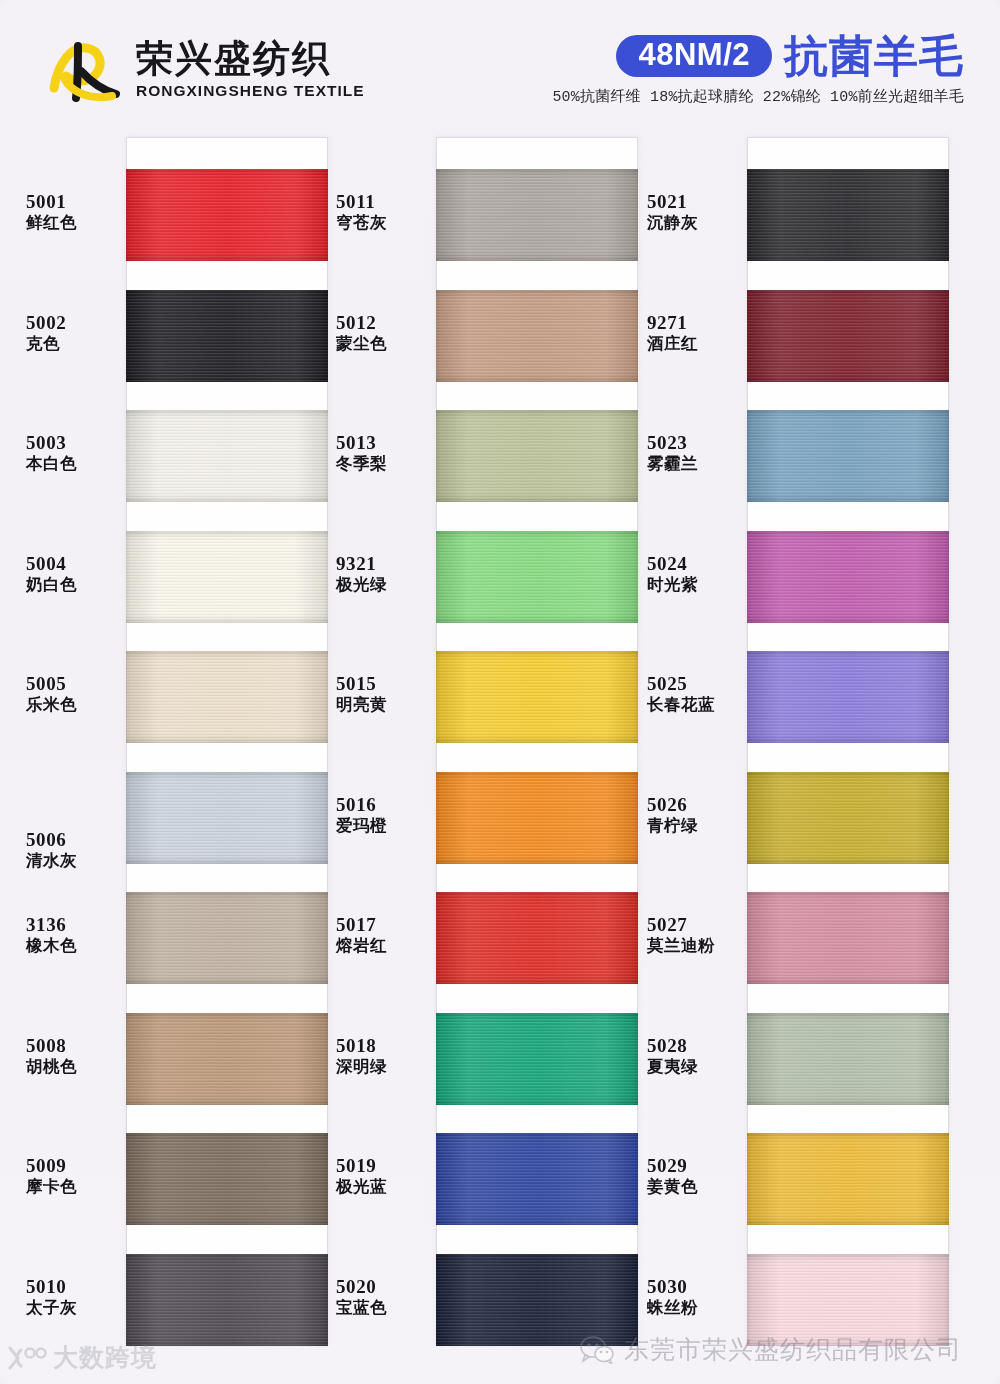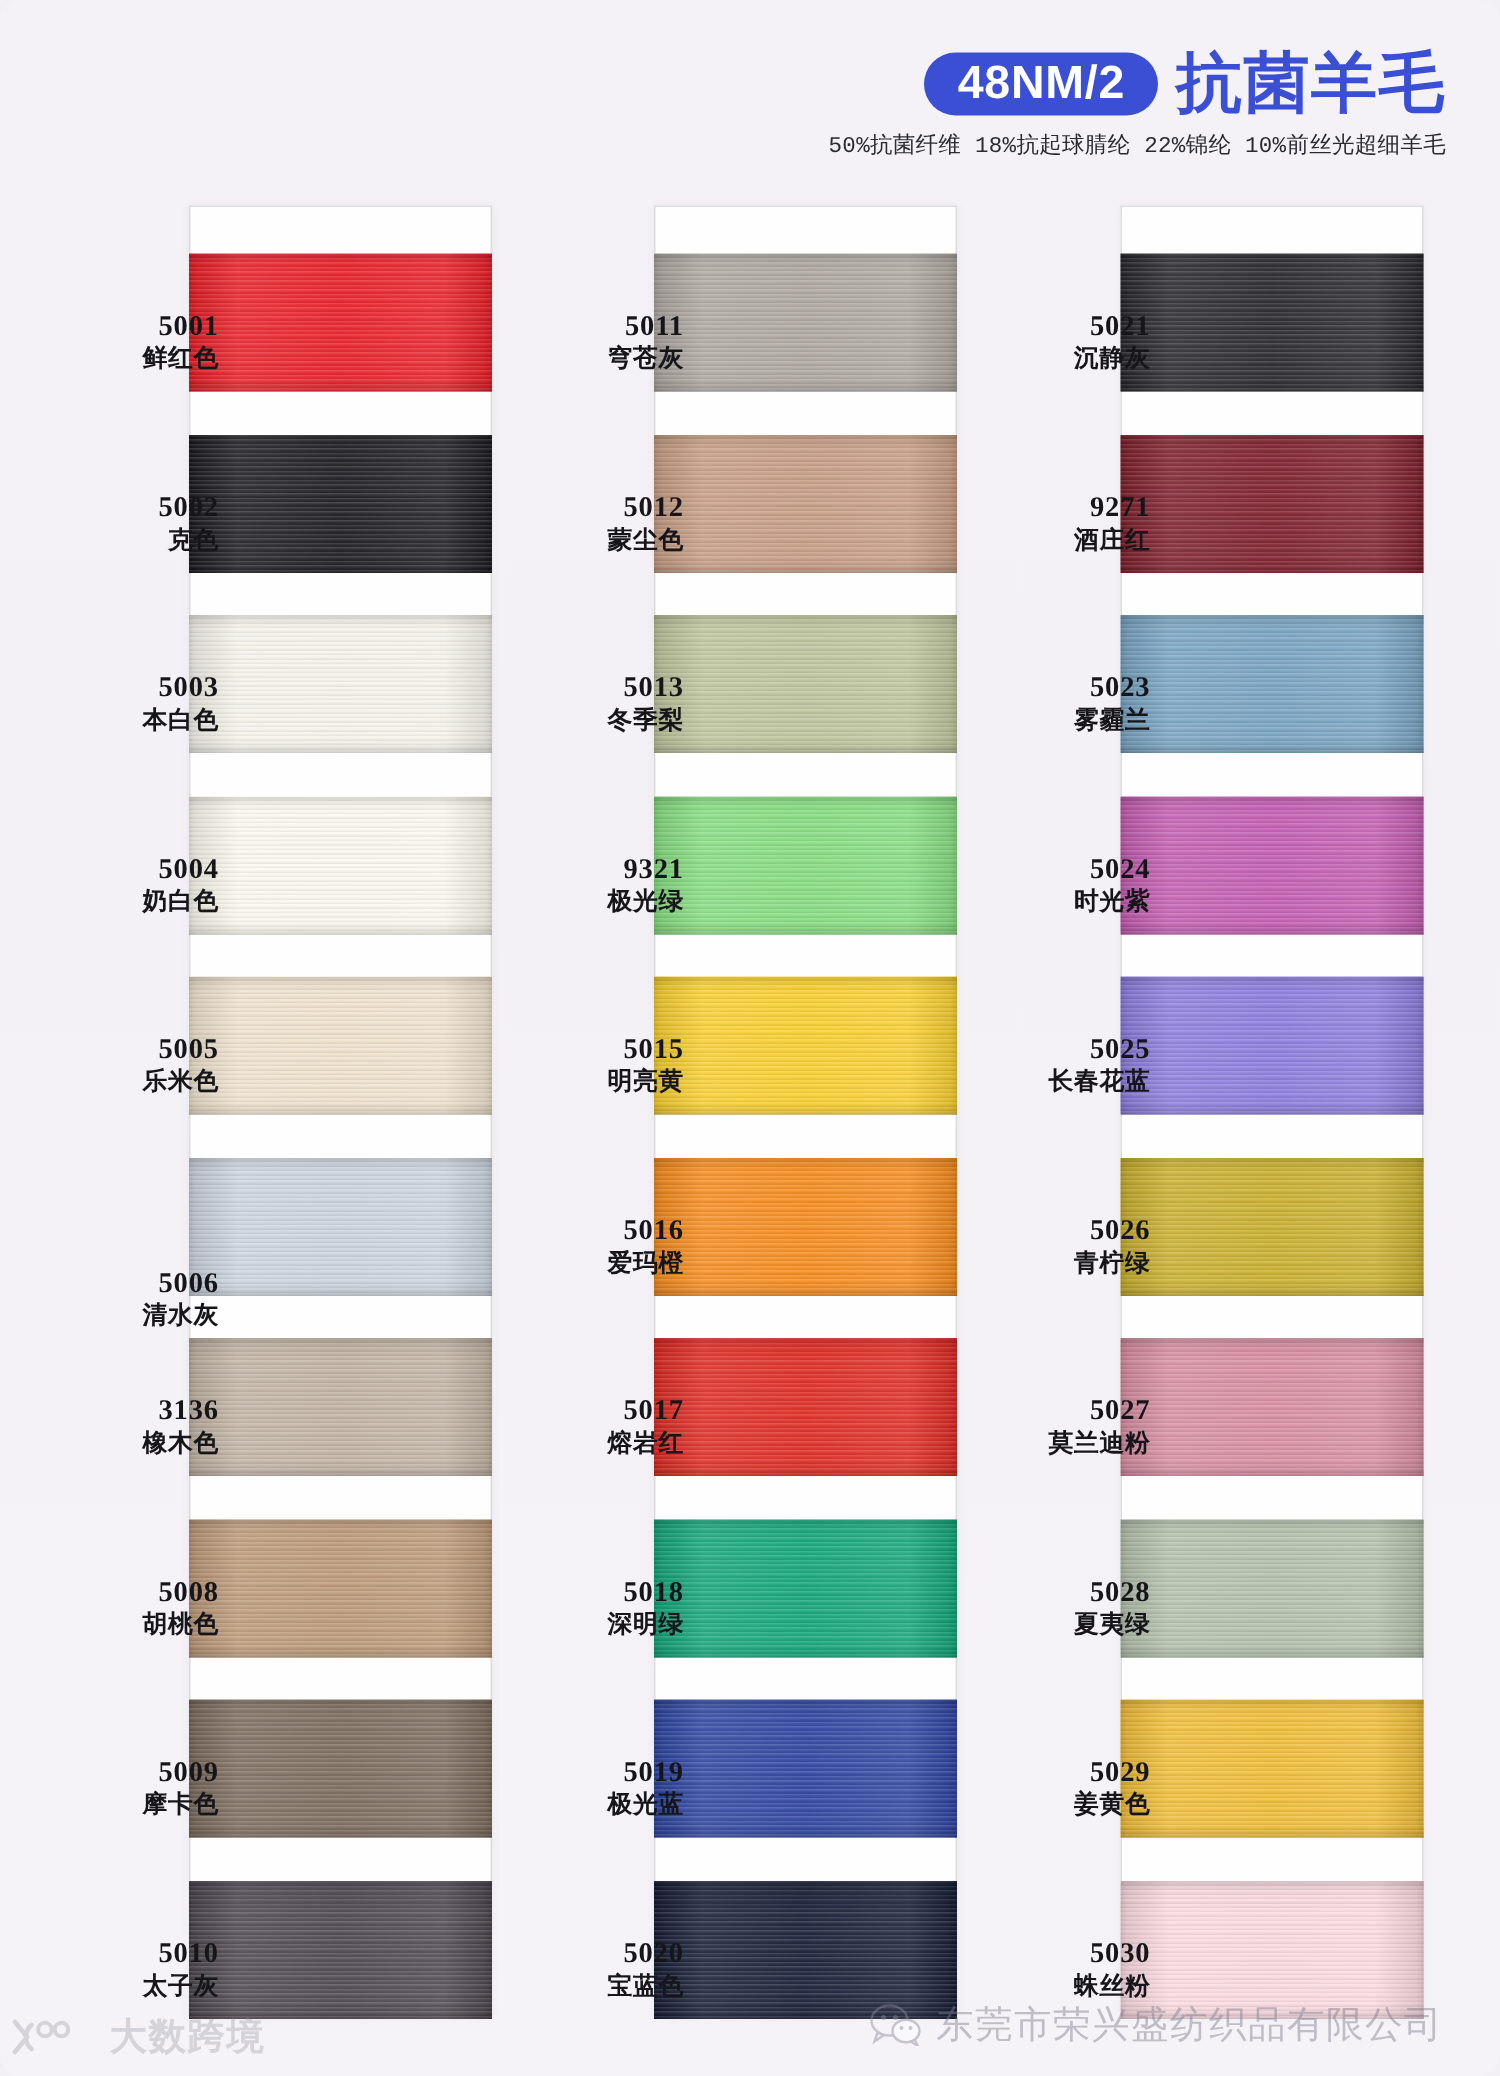--- a/index.html
+++ b/index.html
@@ -105,23 +105,22 @@
       rgba(0,0,0,0.10) 0%,
       rgba(255,255,255,0.10) 16%,
       rgba(255,255,255,0.05) 50%,
       rgba(255,255,255,0.10) 84%,
       rgba(0,0,0,0.10) 100%);
     pointer-events: none;
   }
 
   
   .label {
-    position: absolute; width: 120px; text-align: right;
+    position: absolute; width: 120px; text-align: left;
     color: #16161a;
-    margin-top: 16px;
   }
   .lbl-left  { left: -4px;  }
   .label .code {
     font-size: 19px; font-weight: 700; letter-spacing: 0.6px;
     font-family: "Liberation Serif", "DejaVu Serif", serif;
     line-height: 1.12;
   }
   .label .name {
     font-size: 16.5px; font-weight: 700; margin-top: 2px;
     letter-spacing: 0.5px;
@@ -136,37 +135,49 @@
     opacity: 0.45;
   }
   #wechat-icon { width: 34px; height: 28px; display: block; }
   #footer-company-name {
     font-size: 25px; font-weight: 400; color: #7e7c8c;
     letter-spacing: 1px;
     font-family: "DejaVu Sans", "Liberation Sans", sans-serif;
   }
   #watermark {
     position: absolute; left: 8px; bottom: 10px;
-    display: flex; align-items: center; gap: 21px;
+    display: flex; align-items: center; gap: 1px;
     opacity: 0.30;
   }
   #watermark-mark { width: 44px; height: 26px; display: block; }
   #watermark-text {
     font-size: 25px; font-weight: 700; color: #8c8a99;
     letter-spacing: 1px;
     font-family: "DejaVu Sans", "Liberation Sans", sans-serif;
   }
 </style>
 </head>
 <body>
 
 <div id="page">
 
   <div id="header">
 
+    <div id="brand">
+      <svg id="brand-mark" viewBox="0 0 74 66">
+        <path d="M6 50 C10 24 24 8 38 10 C52 12 56 26 48 36 C41 45 26 45 18 38" fill="none" stroke="#F5D118" stroke-width="9" stroke-linecap="round"></path>
+        <path d="M30 8 C30 26 30 44 28 60" fill="none" stroke="#18181c" stroke-width="8" stroke-linecap="round"></path>
+        <path d="M33 33 C42 43 54 52 68 56" fill="none" stroke="#18181c" stroke-width="8" stroke-linecap="round"></path>
+        <path d="M16 40 C24 56 44 62 64 58" fill="none" stroke="#F5D118" stroke-width="8" stroke-linecap="round"></path>
+      </svg>
+      <div id="brand-text">
+        <div id="brand-cn">荣兴盛纺织</div>
+        <div id="brand-en">RONGXINGSHENG TEXTILE</div>
+      </div>
+    </div>
 
     <div id="spec">
       <div id="spec-row">
         <div id="spec-pill">48NM/2</div>
         <div id="spec-title">抗菌羊毛</div>
       </div>
       <div id="spec-comp">50%抗菌纤维  18%抗起球腈纶  22%锦纶  10%前丝光超细羊毛</div>
     </div>
 
   </div>

